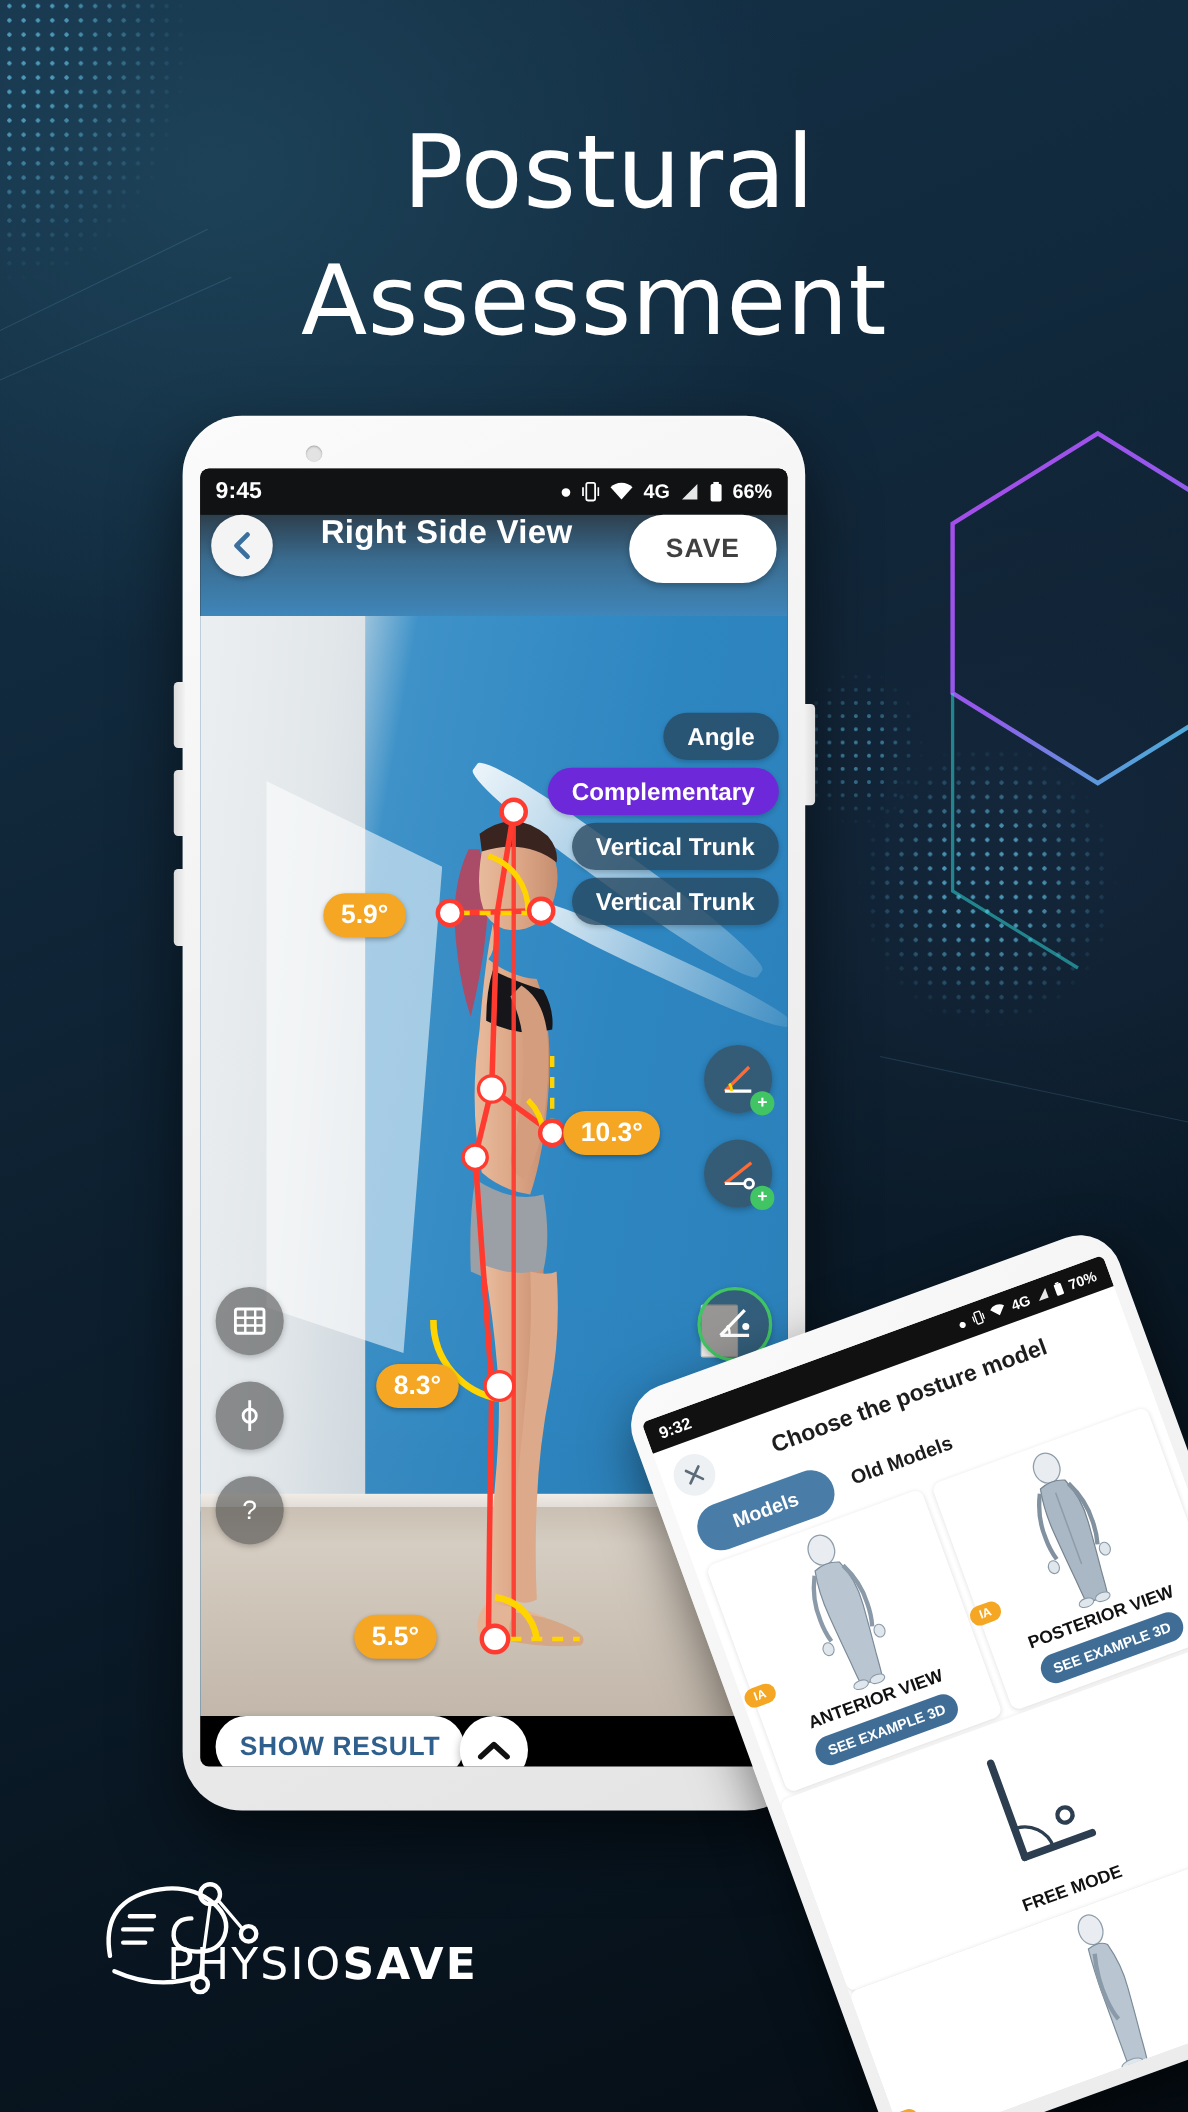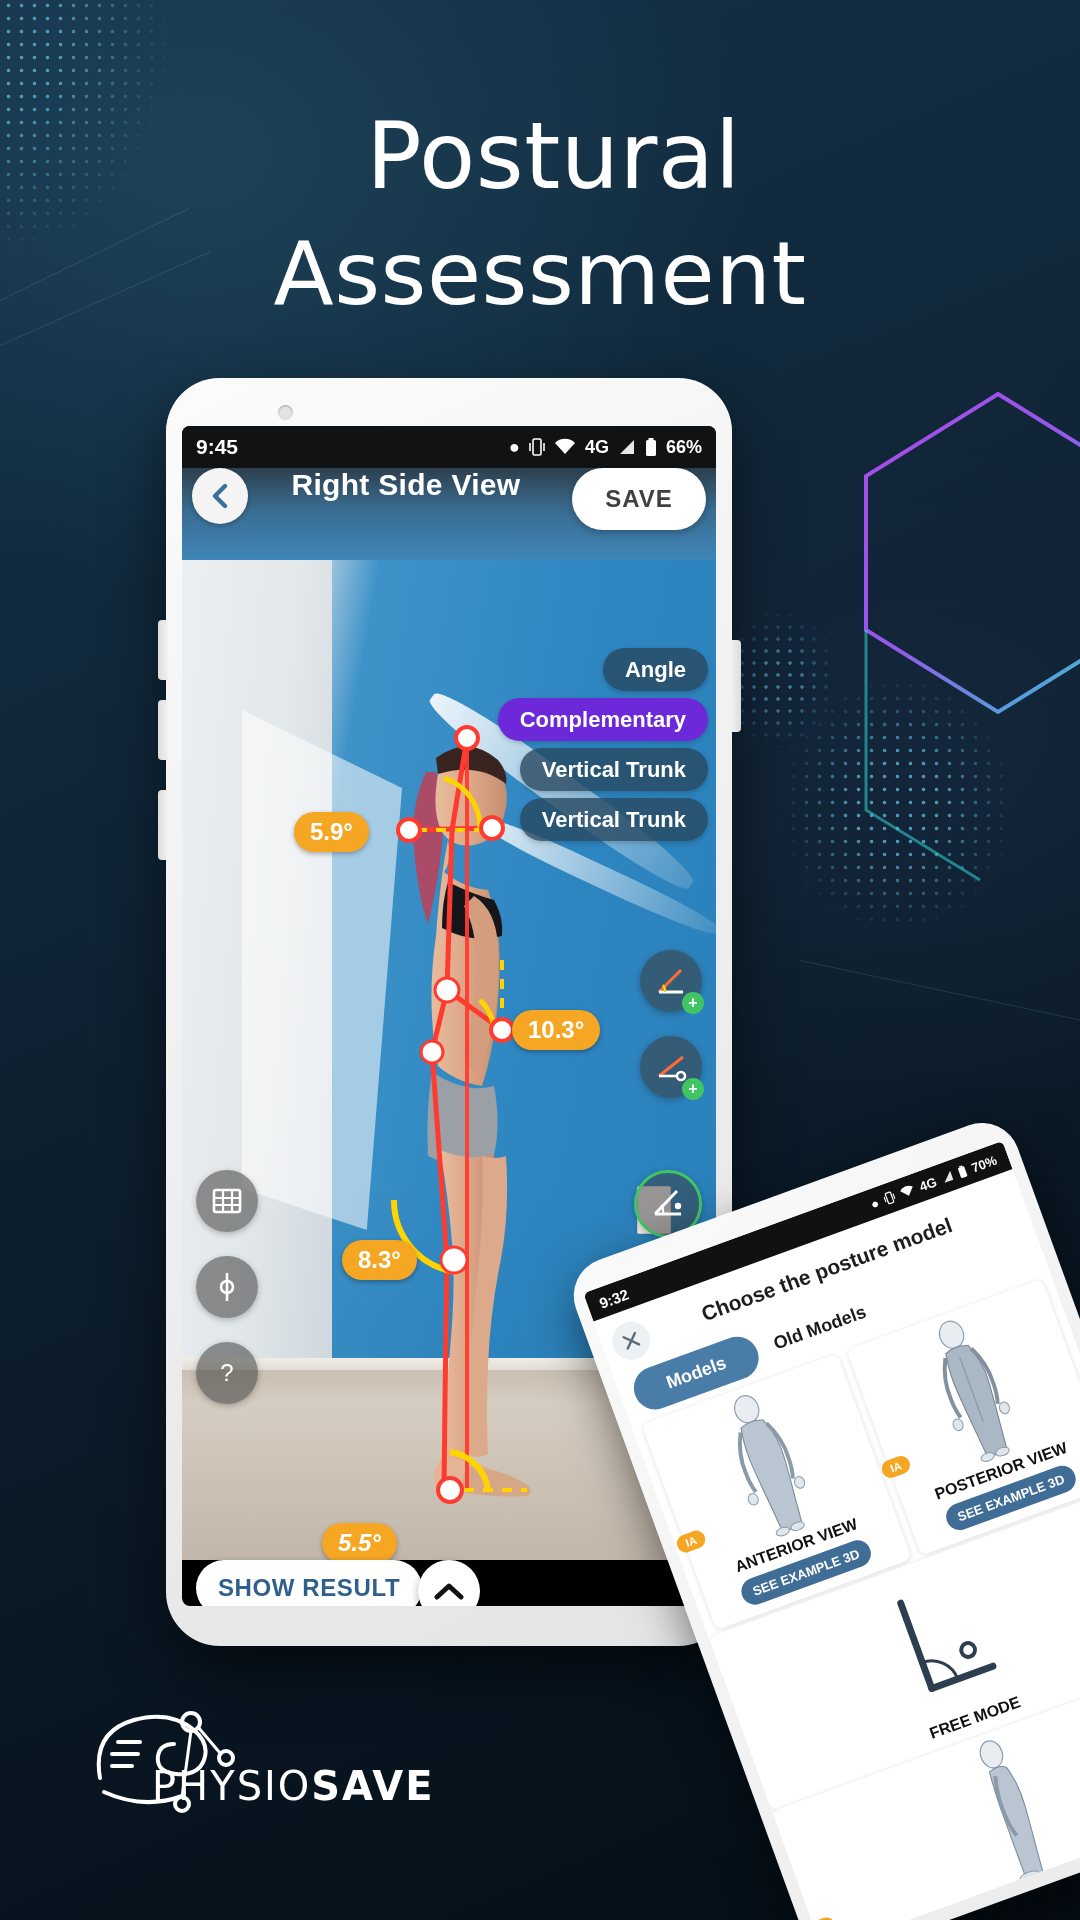--- a/index.html
+++ b/index.html
@@ -427,21 +427,21 @@
       <circle cx="265" cy="430" r="12" fill="#fff" stroke="#ff3b30" stroke-width="3"></circle>
       <circle cx="320" cy="470" r="11" fill="#fff" stroke="#ff3b30" stroke-width="4"></circle>
       <circle cx="250" cy="492" r="11" fill="#fff" stroke="#ff3b30" stroke-width="3"></circle>
       <circle cx="272" cy="700" r="13" fill="#fff" stroke="#ff3b30" stroke-width="3"></circle>
       <circle cx="268" cy="930" r="12" fill="#fff" stroke="#ff3b30" stroke-width="4"></circle>
     </svg>
 
     <div class="ang-badge" style="left:112px; top:252px;">5.9°</div>
     <div class="ang-badge" style="left:330px; top:450px;">10.3°</div>
     <div class="ang-badge" style="left:160px; top:680px;">8.3°</div>
-    <div class="ang-badge" style="left:140px; top:963px;font-style:italic;">5.5°</div>
+    <div class="ang-badge" style="left:140px; top:908px;">5.5°</div>
 
     <div id="modes">
       <div class="mode-btn">Angle</div>
       <div class="mode-btn active">Complementary</div>
       <div class="mode-btn">Vertical Trunk</div>
       <div class="mode-btn">Vertical Trunk</div>
     </div>
 
     <div class="tool" style="left:14px; top:610px;">
       <svg width="30" height="30" viewBox="0 0 30 30">

